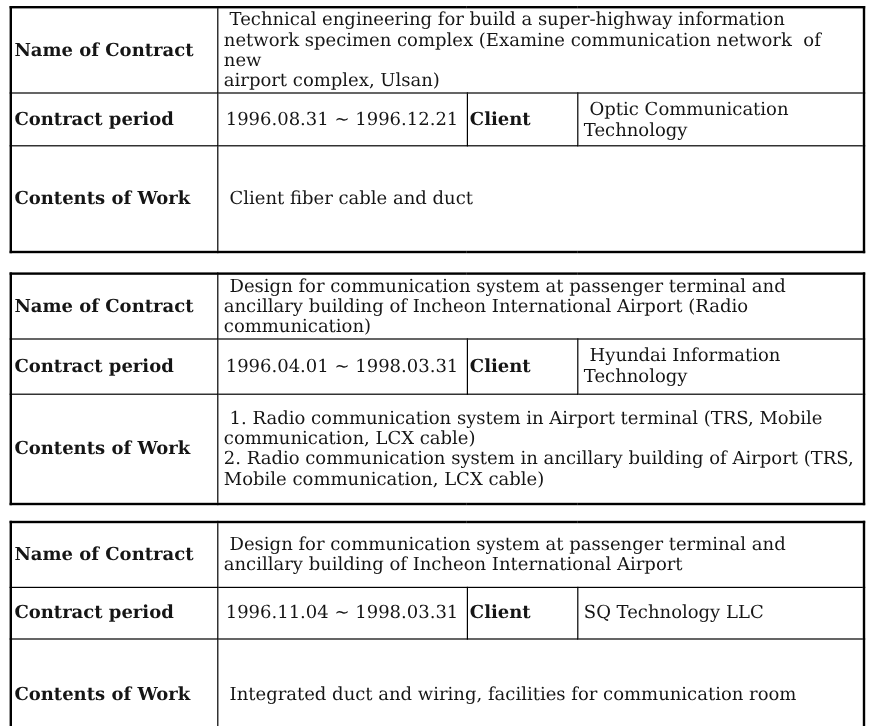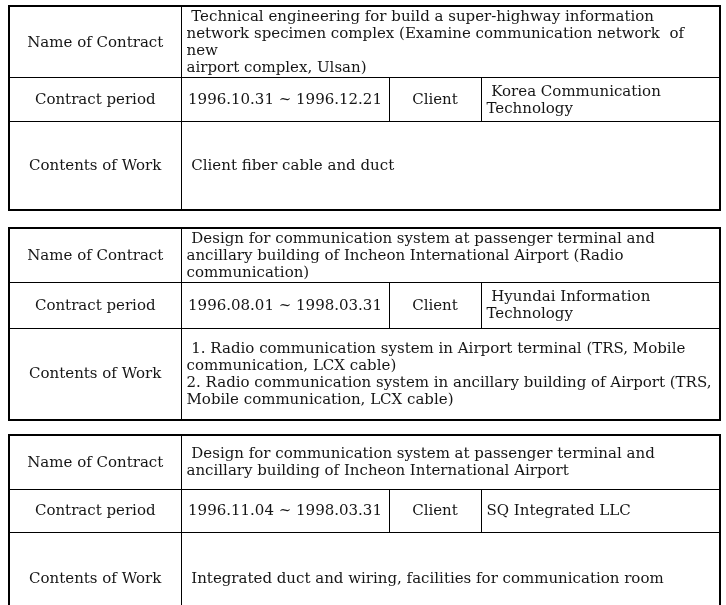--- a/index.html
+++ b/index.html
@@ -20,22 +20,22 @@
     border: 2px solid #000000;
   }
   .contract-table td {
     border: 1px solid #000000;
     font-size: 15px;
     line-height: 17px;
     vertical-align: middle;
     overflow: hidden;
   }
   .contract-table td.label {
-    font-weight: normal;
-    text-align: center;
+    font-weight: bold;
+    text-align: left;
     padding: 1px 2px;
   }
   .contract-table td.value {
     text-align: left;
     white-space: pre-wrap;
     padding: 1px 6px 1px 5px;
   }
   .contract-table td.period {
     text-align: center;
     white-space: nowrap;
@@ -76,23 +76,23 @@
       </colgroup>
     <tbody>
       <tr class="row-name">
         <td class="label">Name of Contract</td>
         <td class="value" colspan="3"> Technical engineering for build a super-highway information
 network specimen complex (Examine communication network  of new
 airport complex, Ulsan)</td>
       </tr>
       <tr class="row-period">
         <td class="label">Contract period</td>
-        <td class="period">1996.10.31 ~ 1996.12.21</td>
+        <td class="period">1996.08.31 ~ 1996.12.21</td>
         <td class="label">Client</td>
-        <td class="value"> Korea Communication
+        <td class="value"> Optic Communication
 Technology</td>
       </tr>
       <tr class="row-contents">
         <td class="label">Contents of Work</td>
         <td class="value" colspan="3"> Client fiber cable and duct</td>
       </tr>
     </tbody>
   </table>
 
   <table class="contract-table t2">
@@ -104,21 +104,21 @@
       </colgroup>
     <tbody>
       <tr class="row-name">
         <td class="label">Name of Contract</td>
         <td class="value" colspan="3"> Design for communication system at passenger terminal and
 ancillary building of Incheon International Airport (Radio
 communication)</td>
       </tr>
       <tr class="row-period">
         <td class="label">Contract period</td>
-        <td class="period">1996.08.01 ~ 1998.03.31</td>
+        <td class="period">1996.04.01 ~ 1998.03.31</td>
         <td class="label">Client</td>
         <td class="value"> Hyundai Information
 Technology</td>
       </tr>
       <tr class="row-contents">
         <td class="label">Contents of Work</td>
         <td class="value" colspan="3"> 1. Radio communication system in Airport terminal (TRS, Mobile
 communication, LCX cable)
 2. Radio communication system in ancillary building of Airport (TRS,
 Mobile communication, LCX cable)</td>
@@ -136,21 +136,21 @@
     <tbody>
       <tr class="row-name">
         <td class="label">Name of Contract</td>
         <td class="value" colspan="3"> Design for communication system at passenger terminal and
 ancillary building of Incheon International Airport</td>
       </tr>
       <tr class="row-period">
         <td class="label">Contract period</td>
         <td class="period">1996.11.04 ~ 1998.03.31</td>
         <td class="label">Client</td>
-        <td class="value">SQ Integrated LLC</td>
+        <td class="value">SQ Technology LLC</td>
       </tr>
       <tr class="row-contents">
         <td class="label">Contents of Work</td>
         <td class="value" colspan="3"> Integrated duct and wiring, facilities for communication room</td>
       </tr>
     </tbody>
   </table>
 
 </div>
 

